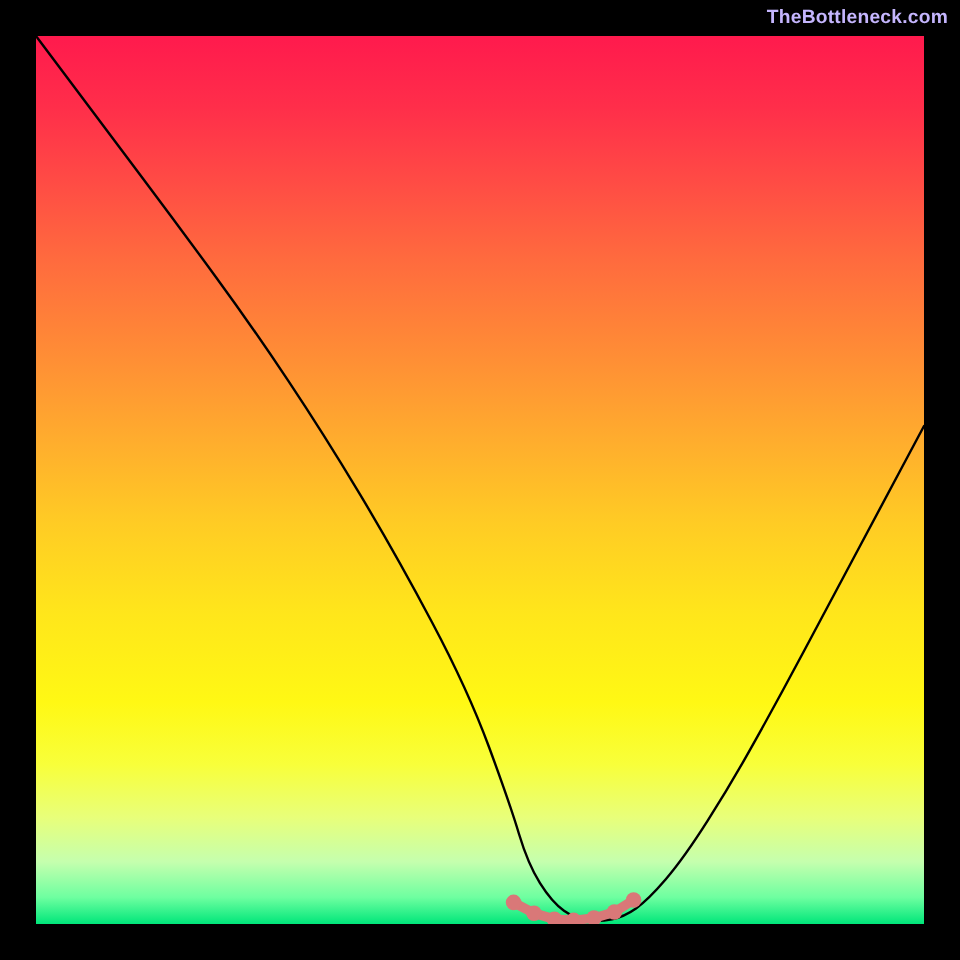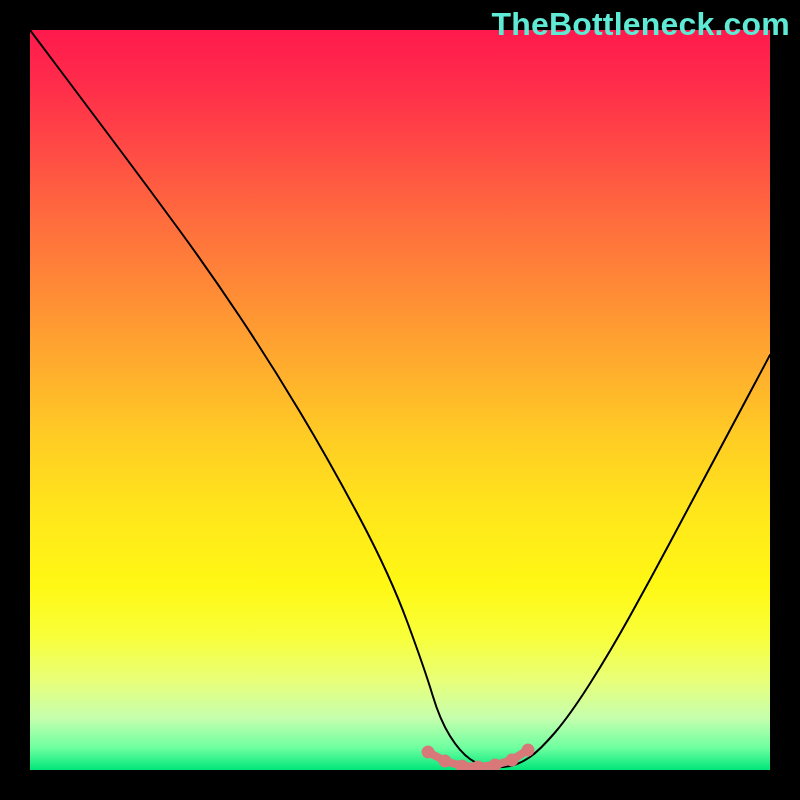--- a/index.html
+++ b/index.html
@@ -14,22 +14,22 @@
   .frame {
     position: relative;
     width: 800px;
     height: 800px;
     background: #000;
   }
   .watermark {
     position: absolute;
     top: 6px;
     right: 10px;
-    color: #5eead4;
-    font-size: 32px;
+    color: #c4b5fd;
+    font-size: 16px;
     font-weight: 600;
     letter-spacing: 0.2px;
     z-index: 20;
     user-select: none;
     text-align: right;
   }
   .plot {
     position: absolute;
     left: 30px;
     top: 30px;

